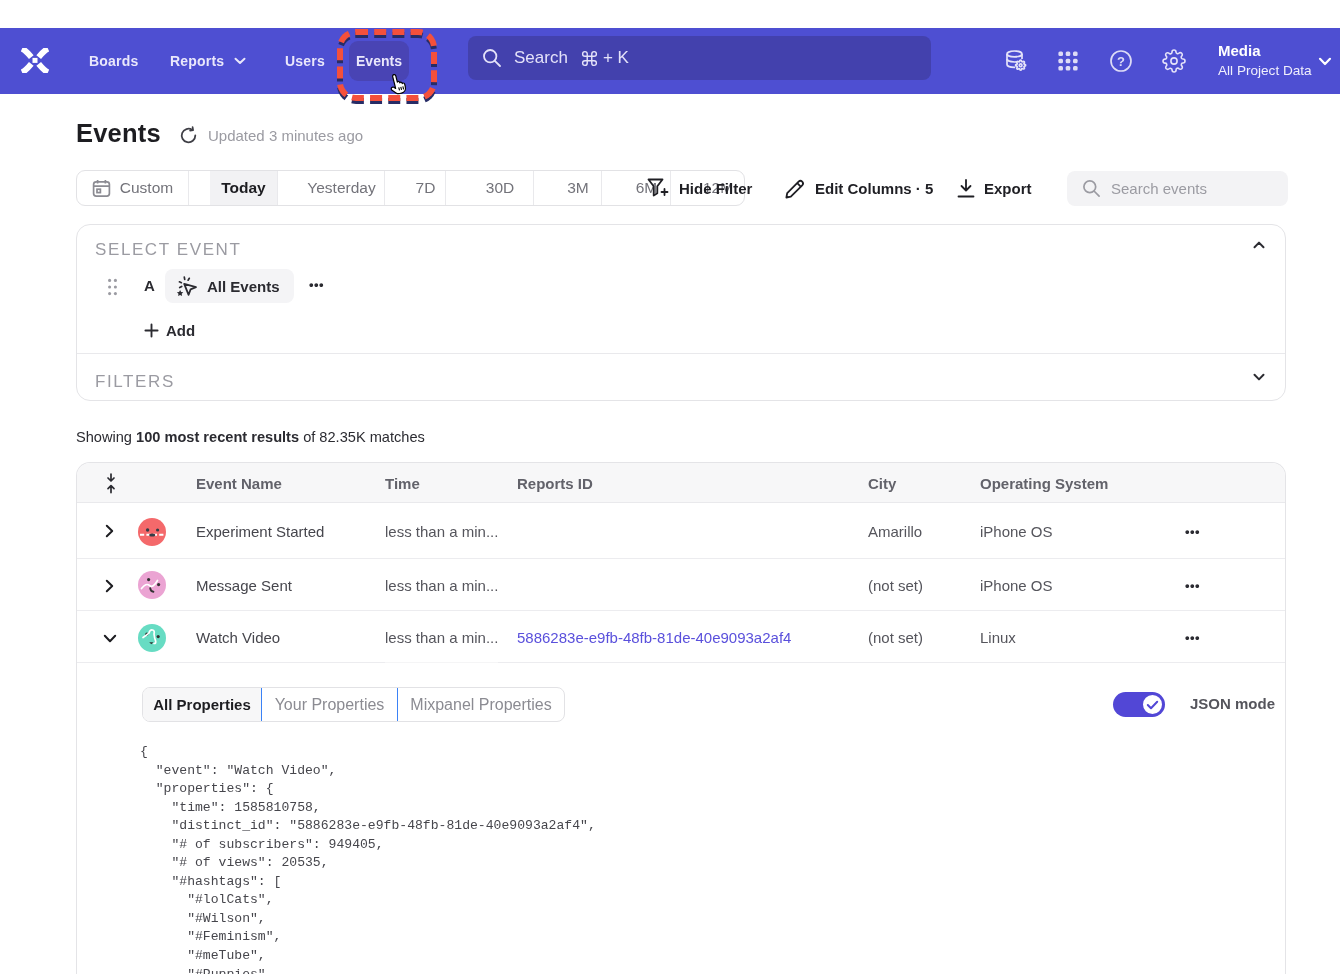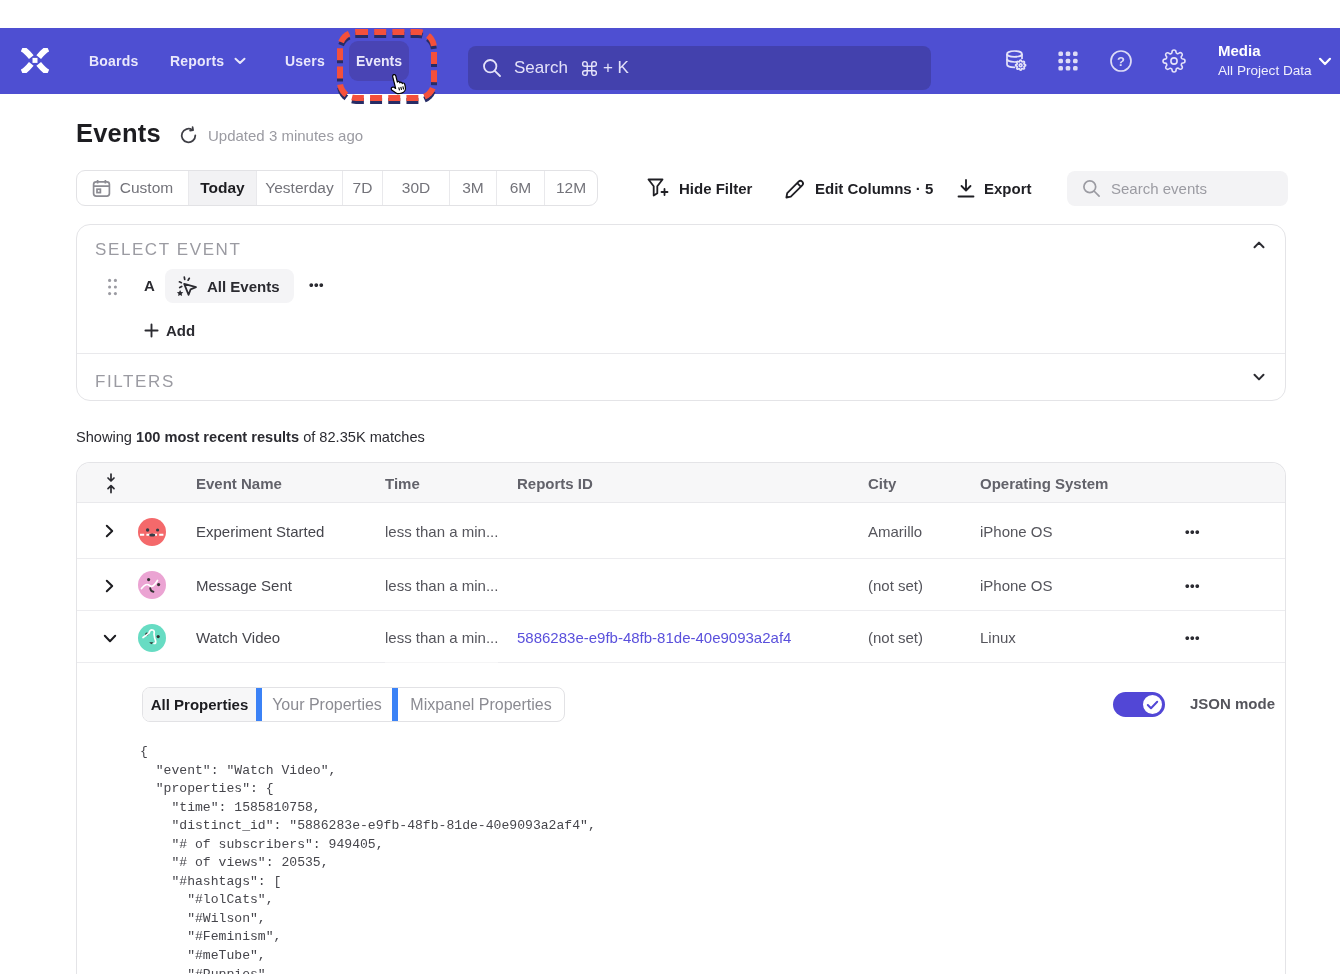--- a/index.html
+++ b/index.html
@@ -10,33 +10,33 @@
   
   #nav { position:absolute; left:0; top:0; width:1340px; height:66px; background:#4e4fd2; }
   .navlink { position:absolute; top:0; height:66px; display:flex; align-items:center;
     color:#e9e7fb; font-size:14px; font-weight:700; letter-spacing:.2px; }
   #evbtn { position:absolute; left:349px; top:13px; width:60px; height:40px;
     background:#4944b4; border-radius:9px; display:flex; align-items:center; justify-content:center;
     color:#e9e7fb; font-size:14px; font-weight:700; }
   #dashbox { position:absolute; left:337px; top:1px; width:100px; height:72px;
     border:6.5px dashed #f4503c; border-radius:19px;
     filter:drop-shadow(0 3.5px 0 #272c66); }
-  #navsearch { position:absolute; left:468px; top:18px; width:463px; height:44px;
+  #navsearch { position:absolute; left:468px; top:8px; width:463px; height:44px;
     background:#4341ad; border-radius:8px; display:flex; align-items:center;
     color:#e4e2f9; font-size:17px; }
   .nico { position:absolute; top:21px; width:24px; height:24px; }
   #who { position:absolute; left:1218px; top:13px; color:#fff; }
   #who .l1 { font-size:15px; font-weight:700; line-height:20px; }
   #who .l2 { font-size:13.6px; font-weight:400; line-height:20px; color:#f0effc; }
   
   h1 { position:absolute; left:76px; top:91px; font-size:25.5px; font-weight:700; color:#1d1d21; letter-spacing:.2px;}
   #updated { position:absolute; left:208px; top:99px; font-size:15px; color:#9b9ba2; }
   
   #seg { position:absolute; left:76px; top:142px; height:36px; display:flex;
-    border:1px solid #e2e2e5; border-radius:9px; overflow:hidden; background:#fff; }
+    border:1px solid #e2e2e5; border-radius:9px; overflow:hidden; background:#fff;gap:21px; }
   #seg .s { display:flex; align-items:center; justify-content:center; height:34px;
     font-size:15.5px; color:#73737a; border-right:1px solid #e9e9ec; }
   #seg .s:last-child { border-right:none; }
   #seg .on { background:#f2f2f4; color:#1d1d21; font-weight:700; }
   .tbtn { position:absolute; top:142px; height:36px; display:flex; align-items:center;
     font-size:15px; font-weight:700; color:#1f1f24; }
   #sevents { position:absolute; left:1067px; top:143px; width:221px; height:35px;
     background:#f3f3f5; border-radius:8px; display:flex; align-items:center;
     color:#9b9ba2; font-size:15px; }
   
@@ -57,21 +57,21 @@
     font-size:15px; font-weight:700; color:#62626a; }
   .row { position:absolute; left:0; width:1208px; height:53px; border-bottom:1px solid #ececef; }
   .cell { position:absolute; top:0; height:53px; display:flex; align-items:center;
     font-size:15px; color:#55555c; }
   .link { color:#5a50dc; }
   .dots { color:#2b2b31; font-size:13px; font-weight:700; letter-spacing:.5px; }
   
   #tabs { position:absolute; left:65px; top:224px; display:flex; height:35px;
     border:1px solid #e2e2e5; border-radius:8px; overflow:hidden; background:#fff; }
   #tabs .t { display:flex; align-items:center; justify-content:center; font-size:16px;
-    color:#8b8b92; border-right:6px solid #3b82f6; }
+    color:#8b8b92; border-right:1px solid #3b82f6; }
   #tabs .t:last-child { border-right:none; }
   #tabs .on { background:#f7f7f8; color:#1d1d21; font-weight:700; font-size:15px; }
   #toggle { position:absolute; left:1036px; top:229px; width:52px; height:25px;
     background:#5247d6; border-radius:13px; }
   #knob { position:absolute; right:1px; top:1px; width:23px; height:23px; background:#fff;
     border-radius:50%; border:2px solid #5247d6; display:flex; align-items:center; justify-content:center;}
   #jlabel { position:absolute; left:1113px; top:232px; font-size:15px; font-weight:700; color:#55555c; }
   pre { position:absolute; left:63px; top:280px; font-family:"Liberation Mono", monospace;
     font-size:13.1px; line-height:18.55px; color:#46464c; }
 </style>

